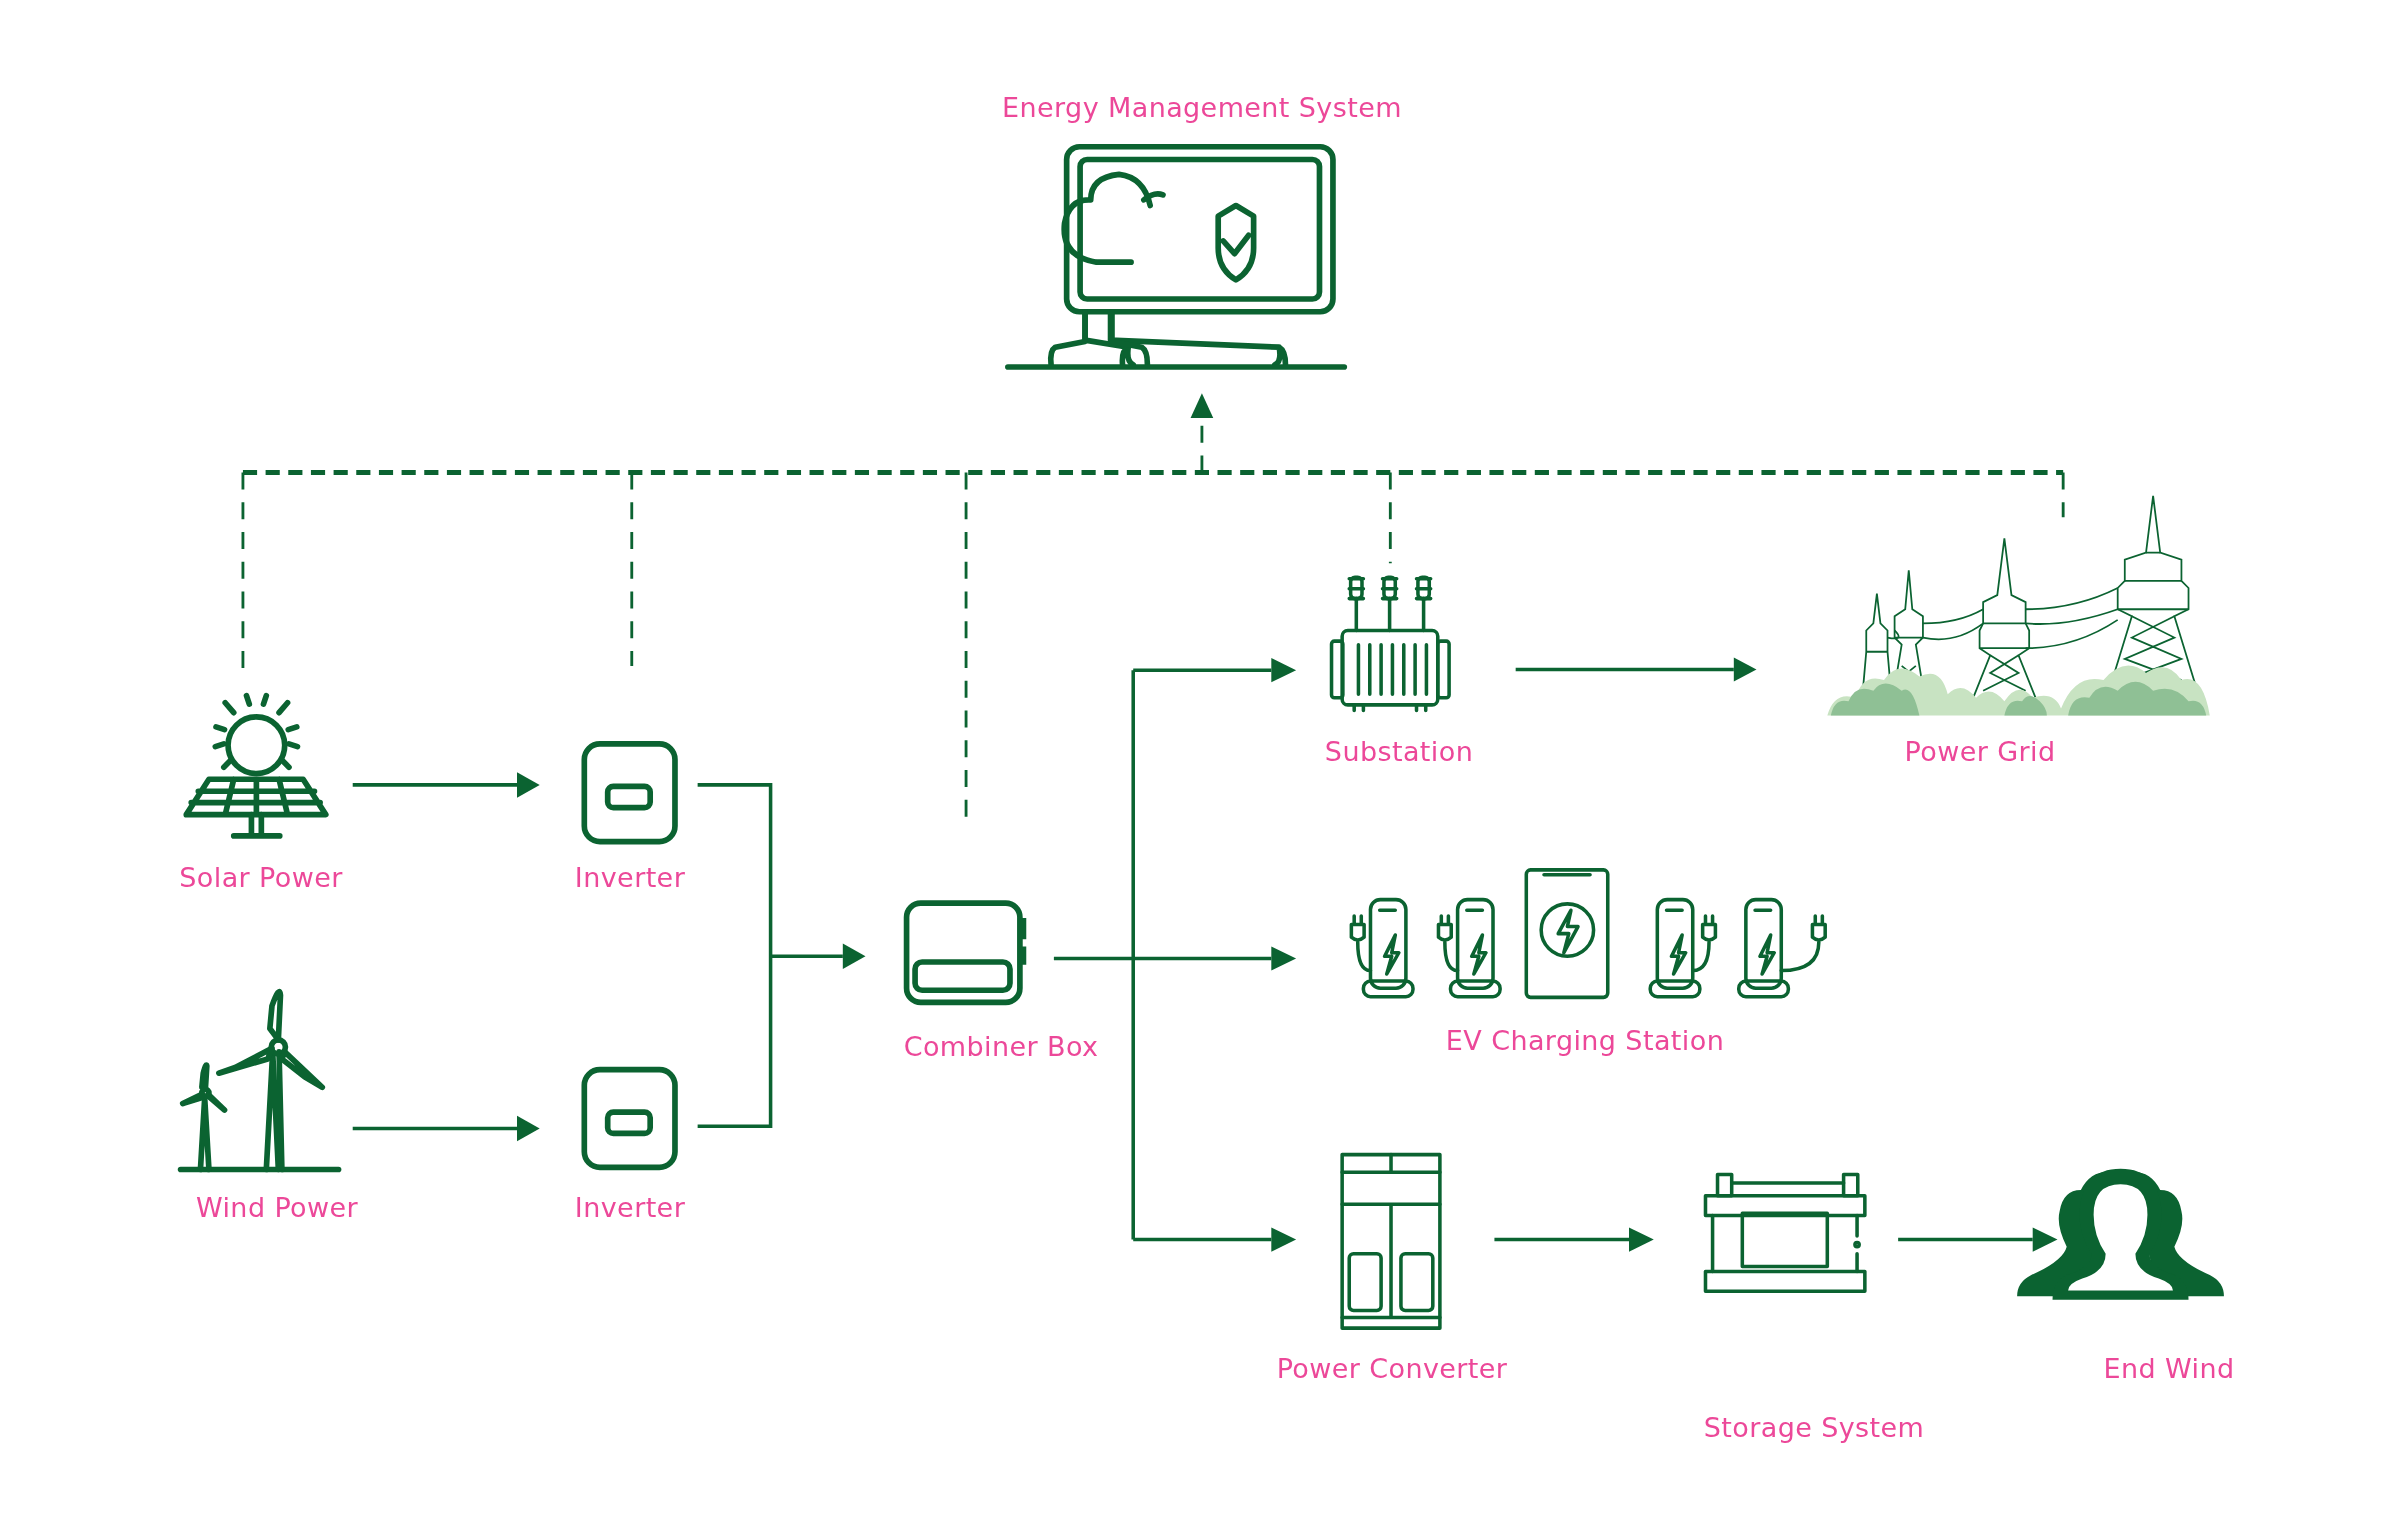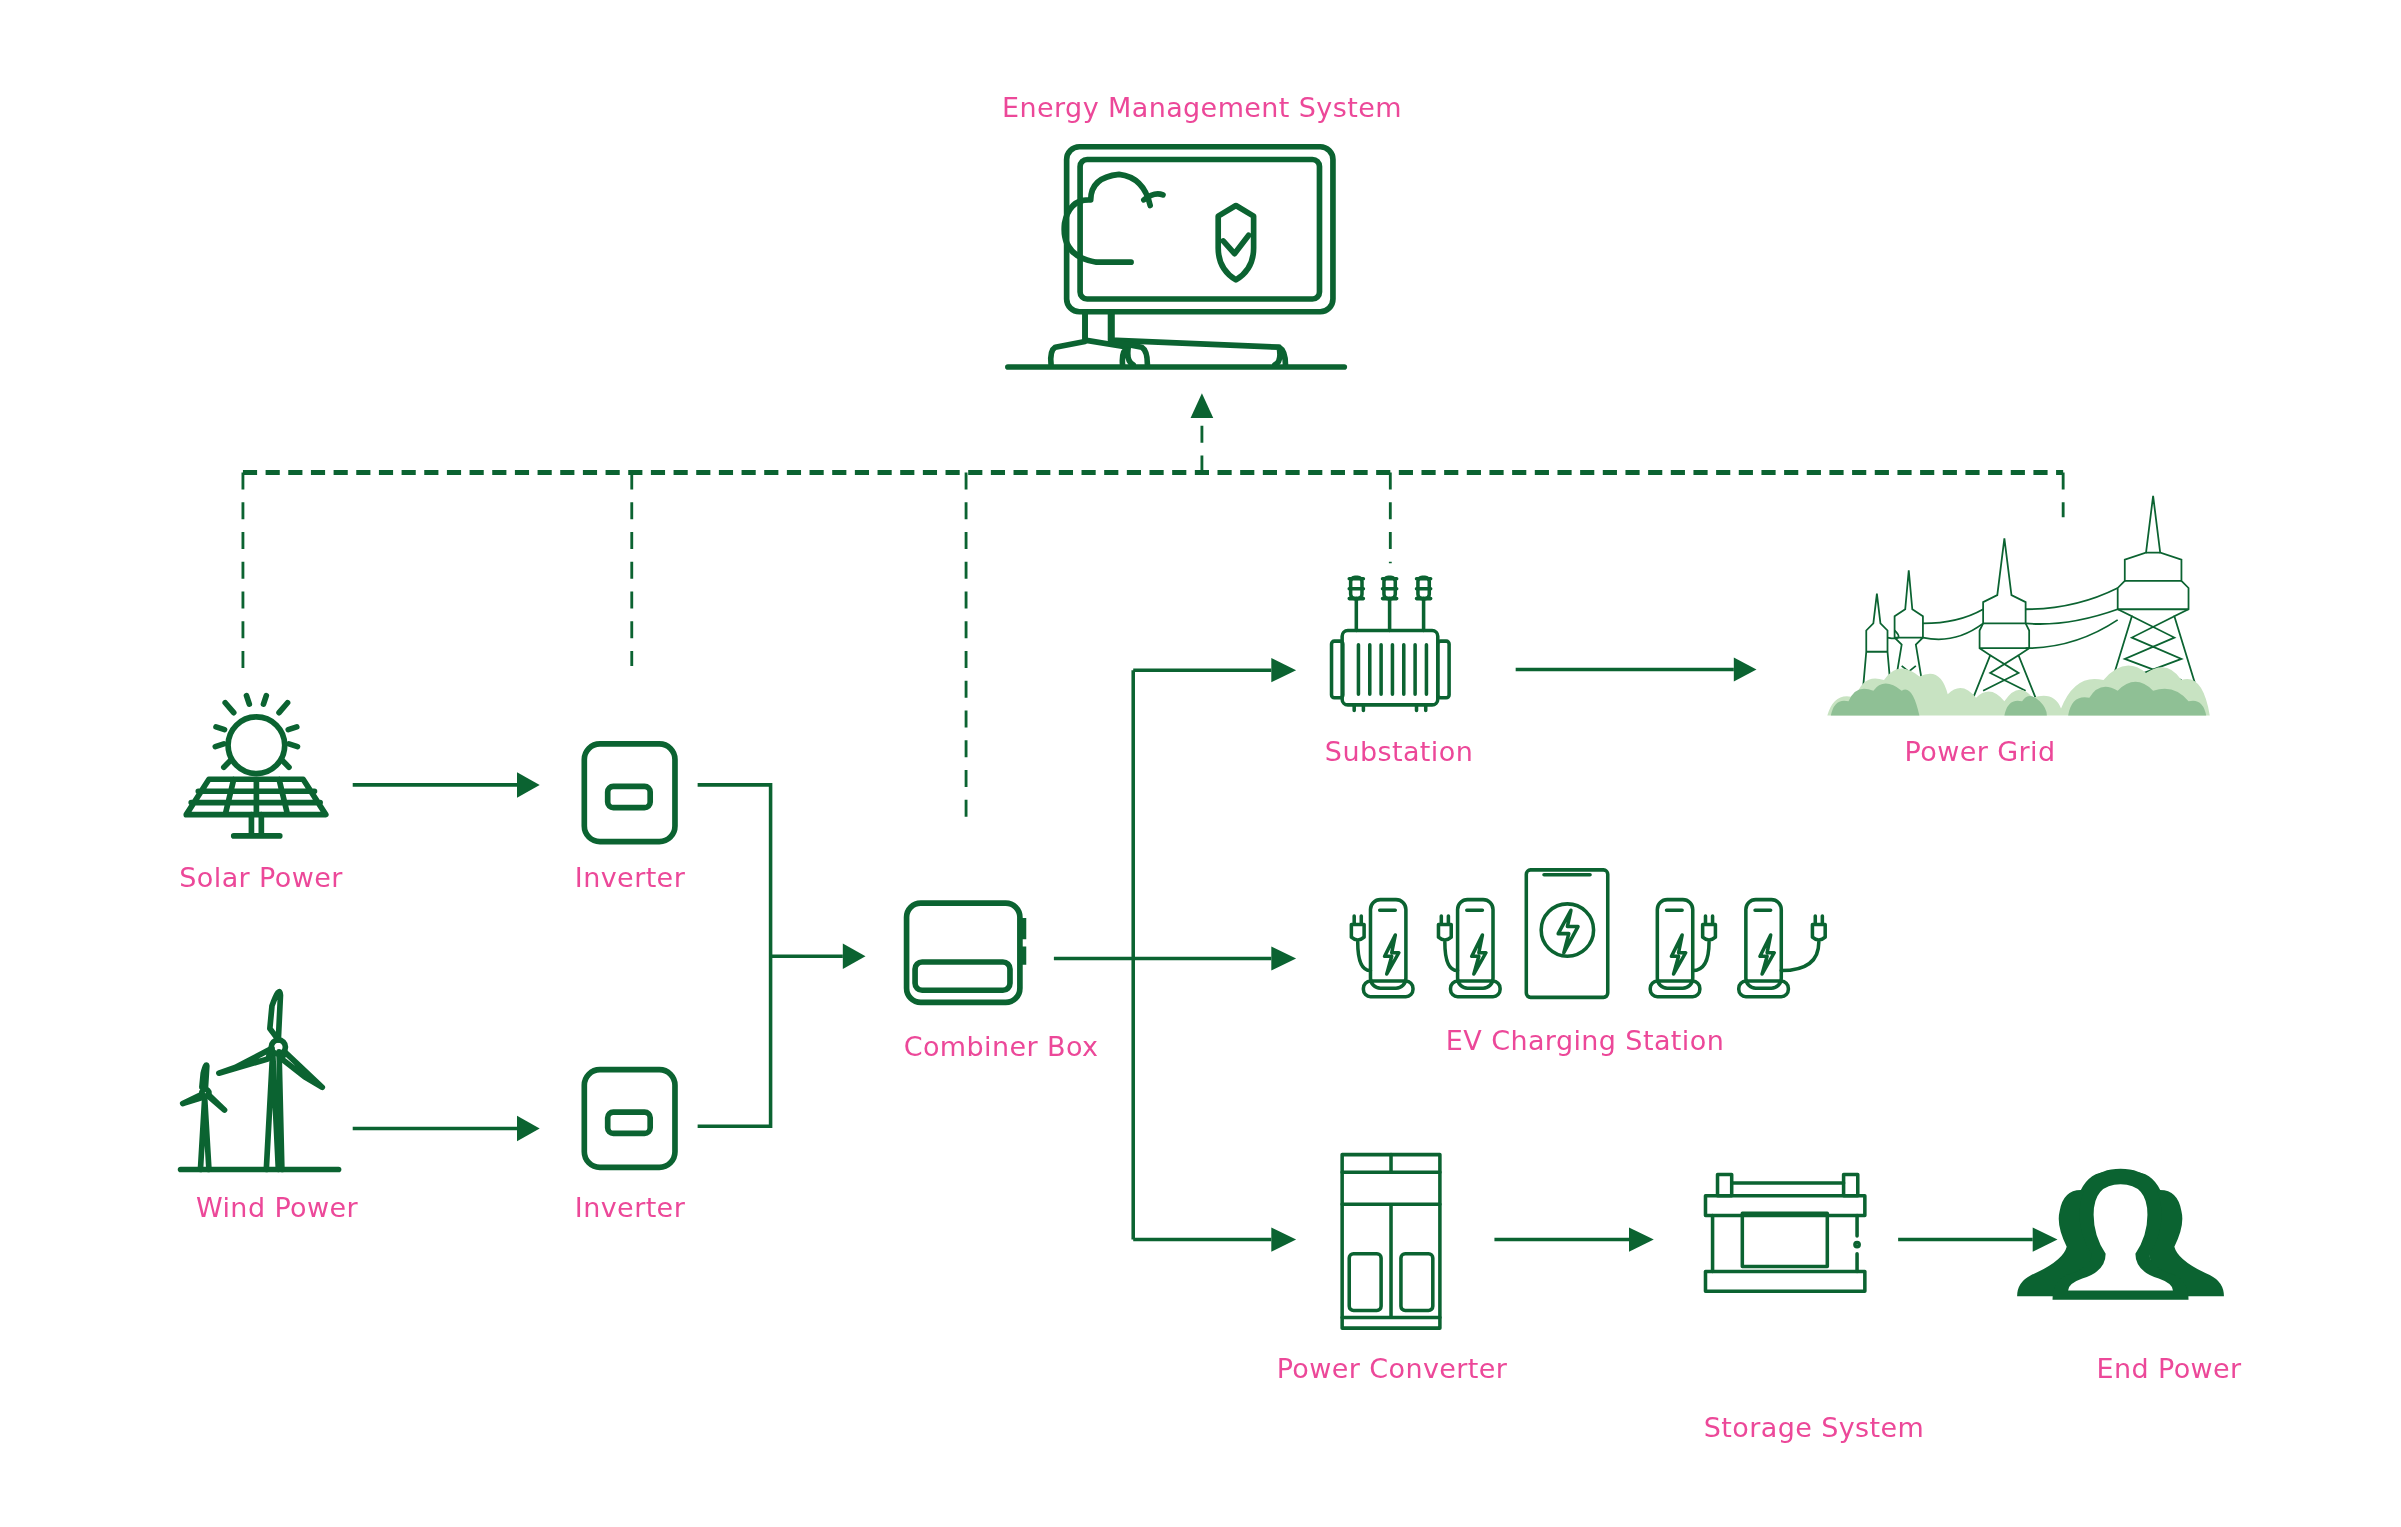--- a/index.html
+++ b/index.html
@@ -194,14 +194,14 @@
 <div class="label" style="left:253px; top:864px;margin-left:8px;">Solar Power</div>
 <div class="label" style="left:630px; top:864px;">Inverter</div>
 <div class="label" style="left:253px; top:1194px;margin-left:24px;">Wind Power</div>
 <div class="label" style="left:630px; top:1194px;">Inverter</div>
 <div class="label" style="left:965px; top:1033px;margin-left:36px;">Combiner Box</div>
 <div class="label" style="left:1399px; top:738px;">Substation</div>
 <div class="label" style="left:1980px; top:738px;text-align:center;">Power Grid</div>
 <div class="label" style="left:1585px; top:1027px;">EV Charging Station</div>
 <div class="label" style="left:1392px; top:1355px;">Power Converter</div>
 <div class="label" style="left:1782px; top:1414px;margin-left:32px;">Storage System</div>
-<div class="label" style="left:2169px; top:1355px;">End Power</div>
+<div class="label" style="left:2169px; top:1355px;">End Wind</div>
 
 
 </body></html>

